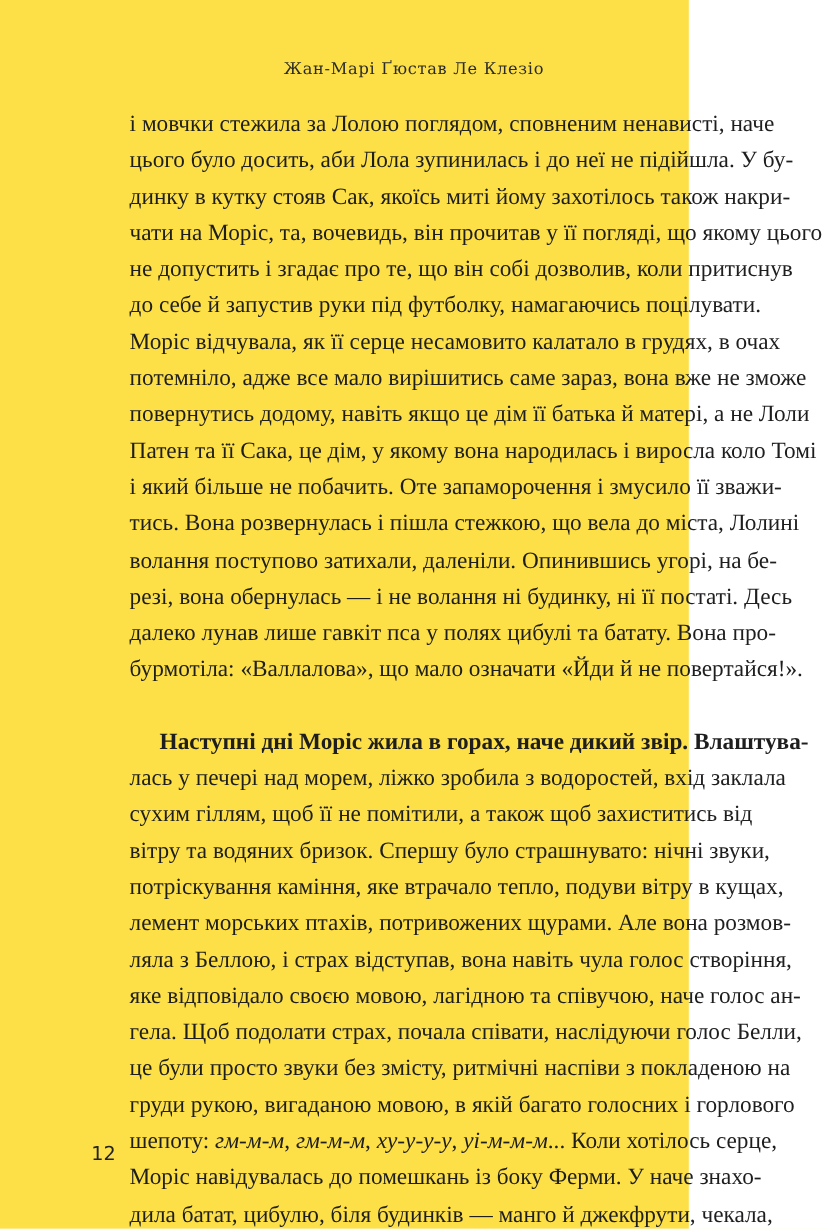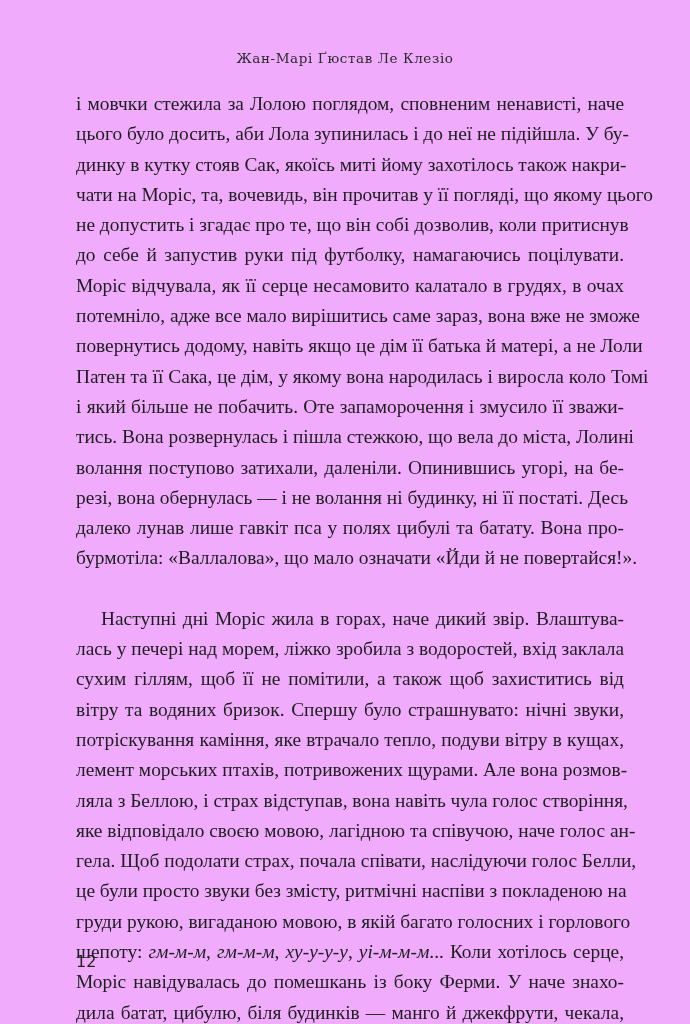--- a/index.html
+++ b/index.html
@@ -1,30 +1,30 @@
 <!DOCTYPE html>
 <html><head>
 <meta charset="utf-8">
 <style>
   html, body { margin: 0; padding: 0; background: #ffffff; }
   body { width: 690px; height: 1024px; position: relative; overflow: hidden; }
-  .page { position: absolute; left: 0; top: 0; width: 690px; height: 1024px; background: #f0abfc; }
+  .page { position: absolute; left: 0; top: 0; width: 574px; height: 1024px; background: #fde047; }
   .running-head {
     position: absolute; top: 50px; left: 0; width: 690px; text-align: center;
     font-family: "DejaVu Serif", serif; font-size: 13.5px; letter-spacing: 0.6px; color: #2a2a2a;
   }
   .body-text {
     position: absolute; left: 76px; width: 548px; top: 89px;
     font-family: "Liberation Serif", serif; font-size: 19.4px; line-height: 30.3px; color: #1e1e1e;
     text-align: justify;
   }
-  .line { display: block; height: 30.3px; white-space: nowrap; text-align-last: justify; text-align: justify; }
+  .line { display: block; height: 30.3px; white-space: nowrap; text-align-last: justify; text-align: justify; margin-left: 32px; }
   .line.last { text-align-last: left; }
   .para-gap { height: 30px; }
-  .indent { padding-left: 25px; }
+  .indent { padding-left: 25px; font-weight: bold; }
   .page-number {
     position: absolute; left: 76px; top: 952px;
     font-family: "DejaVu Sans", sans-serif; font-size: 16px; color: #222;
   }
   i { }
 </style>
 </head>
 <body>
 
 <div class="page">

